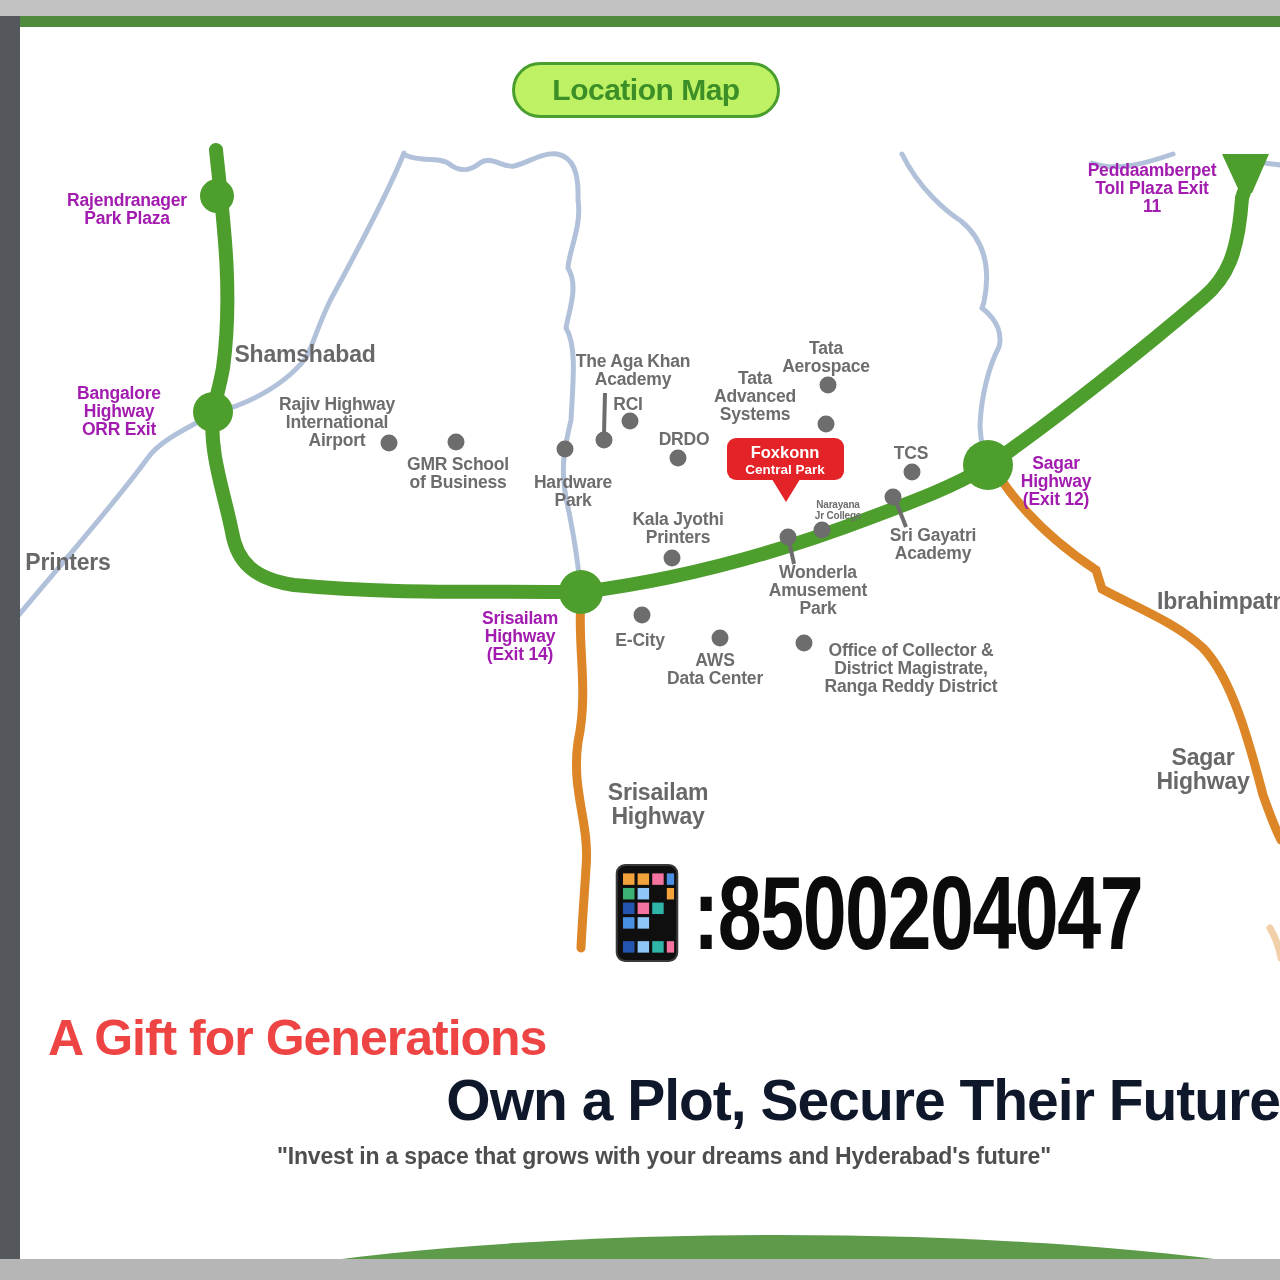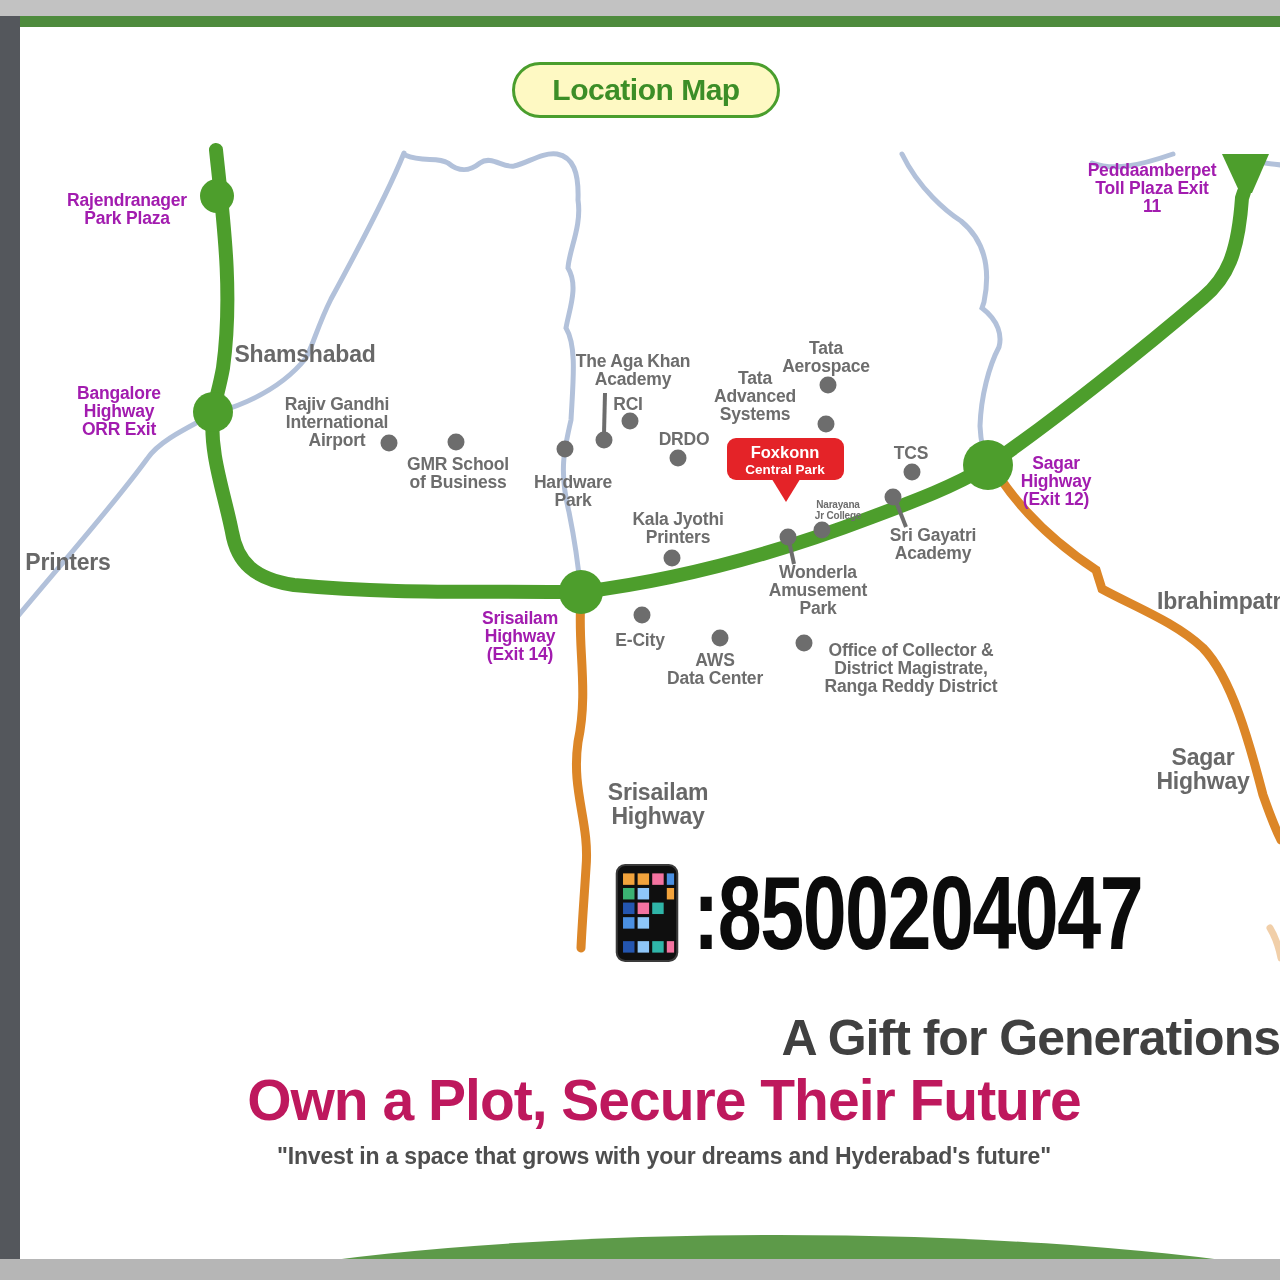--- a/index.html
+++ b/index.html
@@ -15,31 +15,31 @@
   #mapsvg{left:0;top:0;width:1280px;height:1280px;z-index:1;}
   
   .lbl{position:absolute;transform:translate(-50%,-50%);text-align:center;
        white-space:pre-line;font-weight:bold;line-height:1.04;letter-spacing:-0.2px;z-index:3;}
   .g{color:#a21caf;font-size:17.5px;}
   .poi{color:#6d6d6d;font-size:17.5px;}
   .city{color:#686868;font-size:23px;}
   .small{font-size:10px;line-height:1.1;}
   .edge-right{transform:translate(0,-50%);white-space:nowrap;text-align:left;}
   
-  .pill{left:512px;top:62px;width:262px;height:50px;background:#fef9c3;border:3px solid #4a9e2d;
+  .pill{left:512px;top:62px;width:262px;height:50px;background:#bef264;border:3px solid #4a9e2d;
         border-radius:28px;display:flex;align-items:center;justify-content:center;
         color:#3c8e27;font-weight:bold;font-size:30px;letter-spacing:-0.5px;z-index:3;}
   
   .phone-row{left:615px;top:864px;display:flex;align-items:center;gap:14px;z-index:3;}
   .phone-num{font-size:104px;font-weight:bold;color:#0b0b0b;line-height:98px;
              transform:scaleX(0.76);transform-origin:left center;letter-spacing:-2px;white-space:nowrap;}
   
-  .h1{left:48px;right:0;top:1012px;text-align:right;color:#404040;font-weight:bold;
+  .h1{left:48px;right:0;top:1012px;text-align:left;color:#ef4444;font-weight:bold;
       font-size:50px;line-height:52px;letter-spacing:-1px;z-index:3;}
-  .h2{left:48px;right:0;top:1070px;text-align:center;color:#be185d;font-weight:bold;
+  .h2{left:48px;right:0;top:1070px;text-align:right;color:#0f172a;font-weight:bold;
       font-size:57px;line-height:60px;letter-spacing:-1px;z-index:3;}
   .quote{left:48px;right:0;top:1143px;text-align:center;color:#4e4e4e;font-weight:bold;
       font-size:23px;line-height:26px;letter-spacing:-0.2px;z-index:3;}
 </style>
 </head>
 <body>
 
 <svg id="mapsvg" class="abs" viewBox="0 0 1280 1280">
 
   <path d="M404,153 C392,183 362,242 331,299 C318,325 313,345 306,358 C282,388 246,404 215,413 C183,430 158,442 147,459 C112,507 66,558 8,628" fill="none" stroke="#b2c1da" stroke-width="5" stroke-linecap="round"></path>
@@ -107,21 +107,21 @@
 Toll Plaza Exit 11</div>
 
 <div class="lbl city" style="left:305px;top:355px">Shamshabad</div>
 <div class="lbl city" style="left:68px;top:563px">Printers</div>
 <div class="lbl city edge-right" style="left:1157px;top:602px">Ibrahimpatnam</div>
 <div class="lbl city" style="left:1203px;top:770px">Sagar
 Highway</div>
 <div class="lbl city" style="left:658px;top:805px">Srisailam
 Highway</div>
 
-<div class="lbl poi" style="left:337px;top:422px">Rajiv Gandhi
+<div class="lbl poi" style="left:337px;top:422px">Rajiv Highway
 International
 Airport</div>
 <div class="lbl poi" style="left:458px;top:473px">GMR School
 of Business</div>
 <div class="lbl poi" style="left:573px;top:491px">Hardware
 Park</div>
 <div class="lbl poi" style="left:633px;top:370px">The Aga Khan
 Academy</div>
 <div class="lbl poi" style="left:628px;top:404px">RCI</div>
 <div class="lbl poi" style="left:684px;top:439px">DRDO</div>

